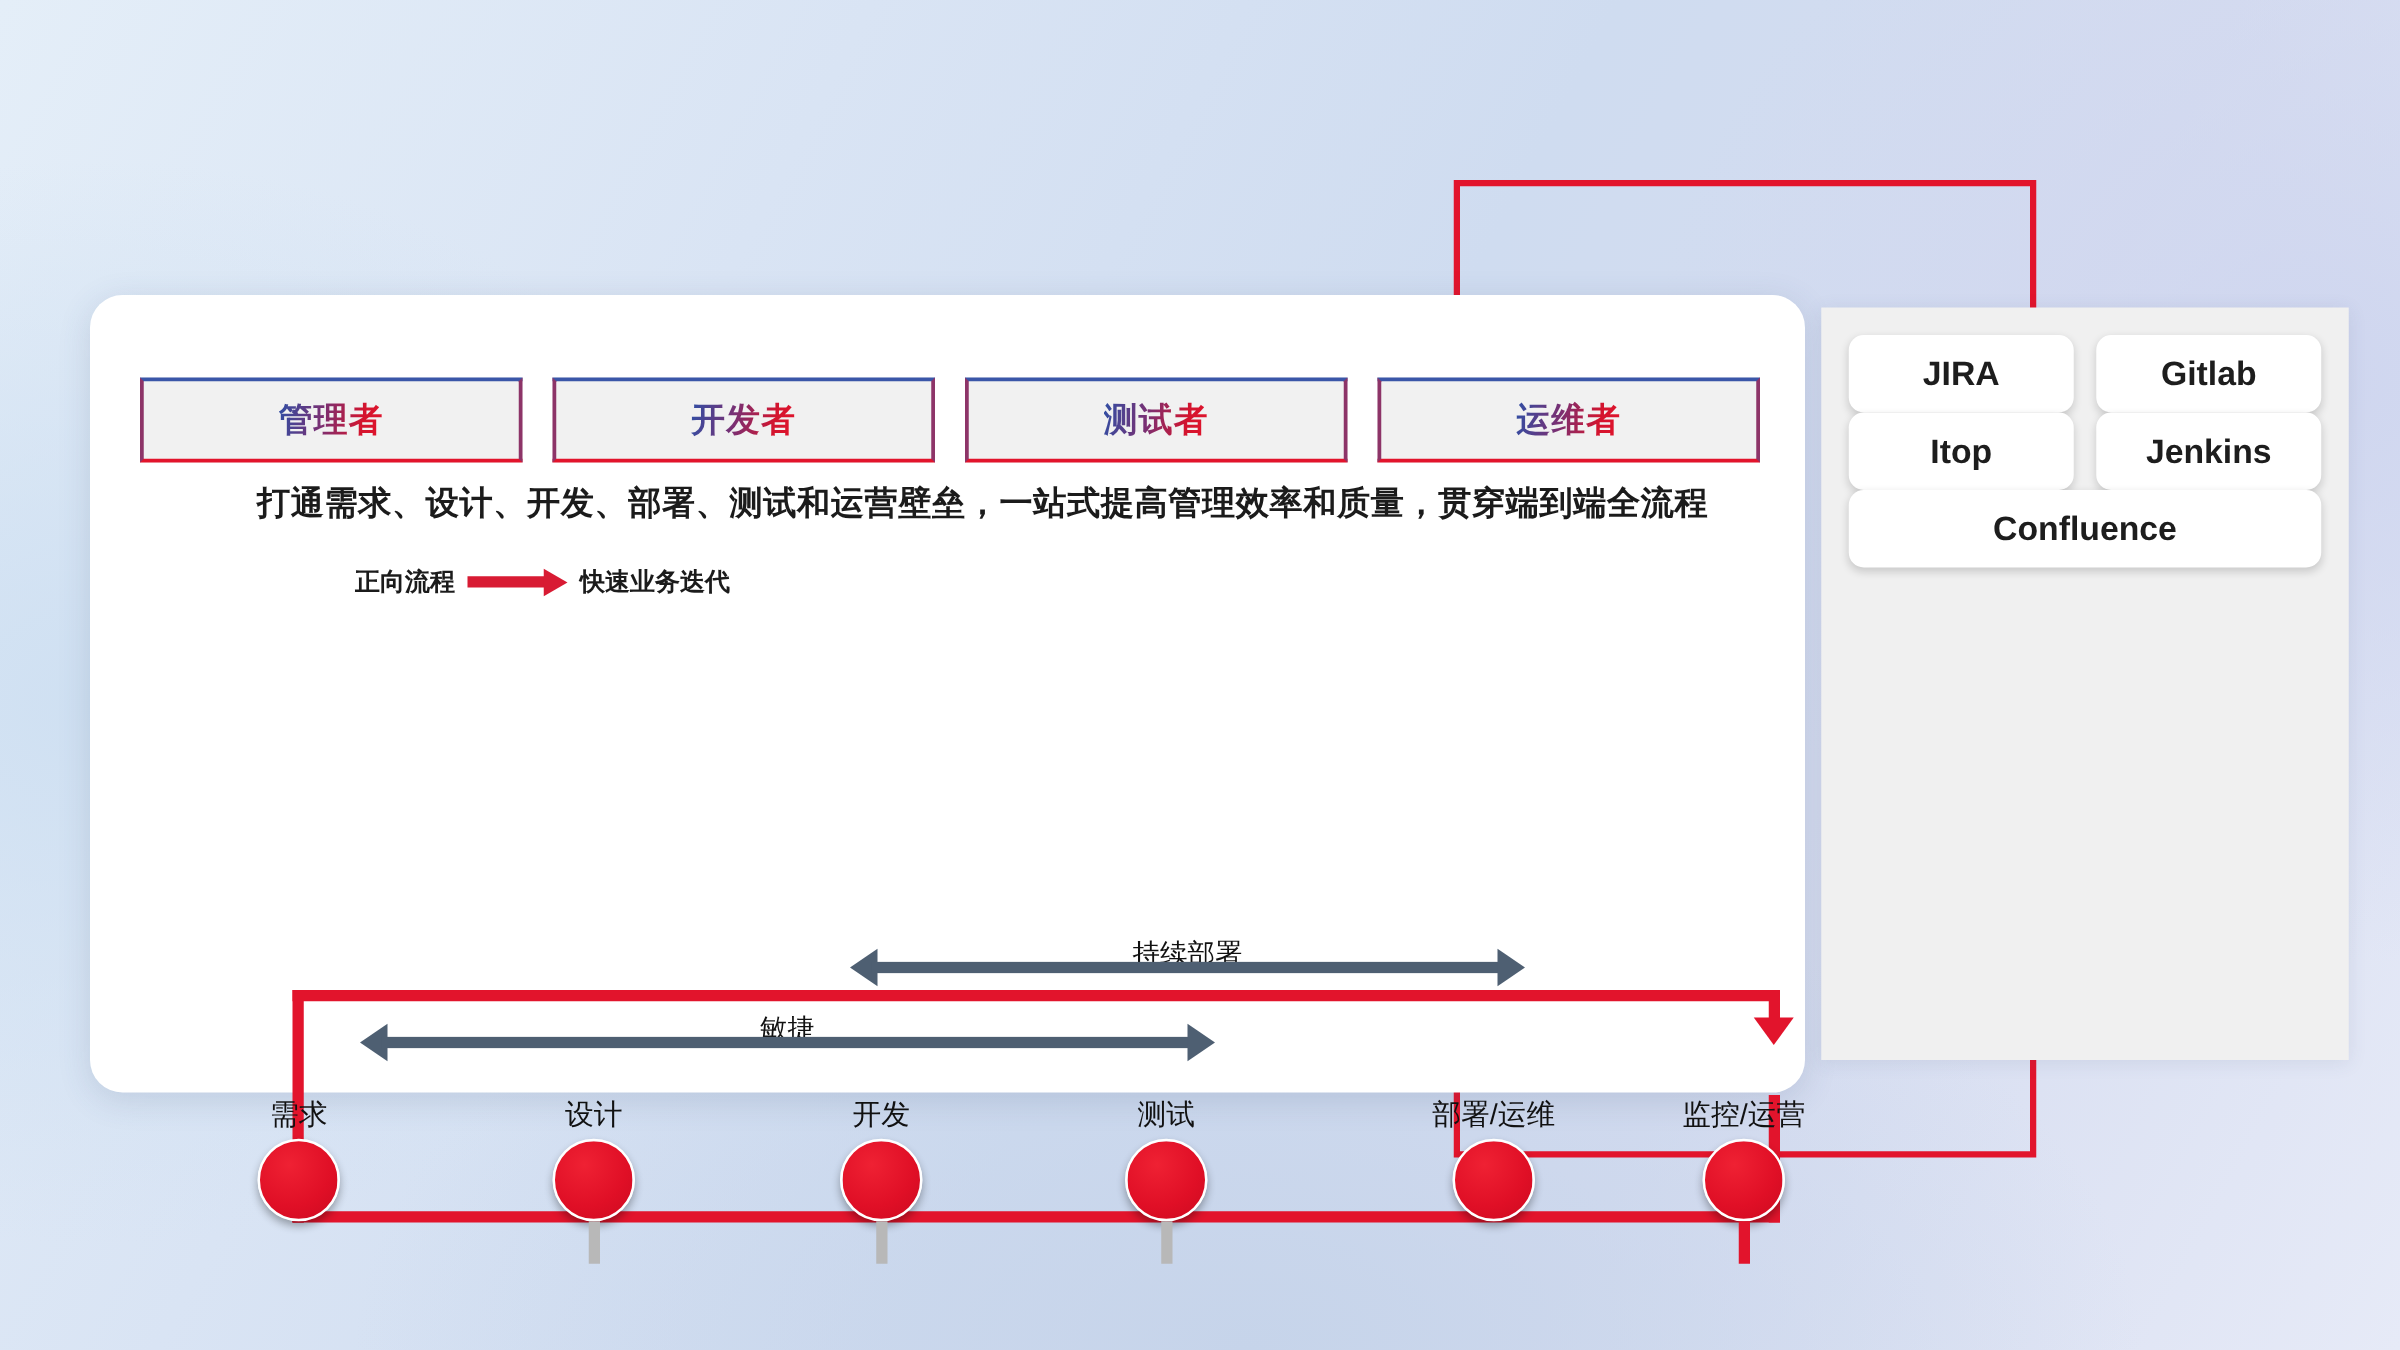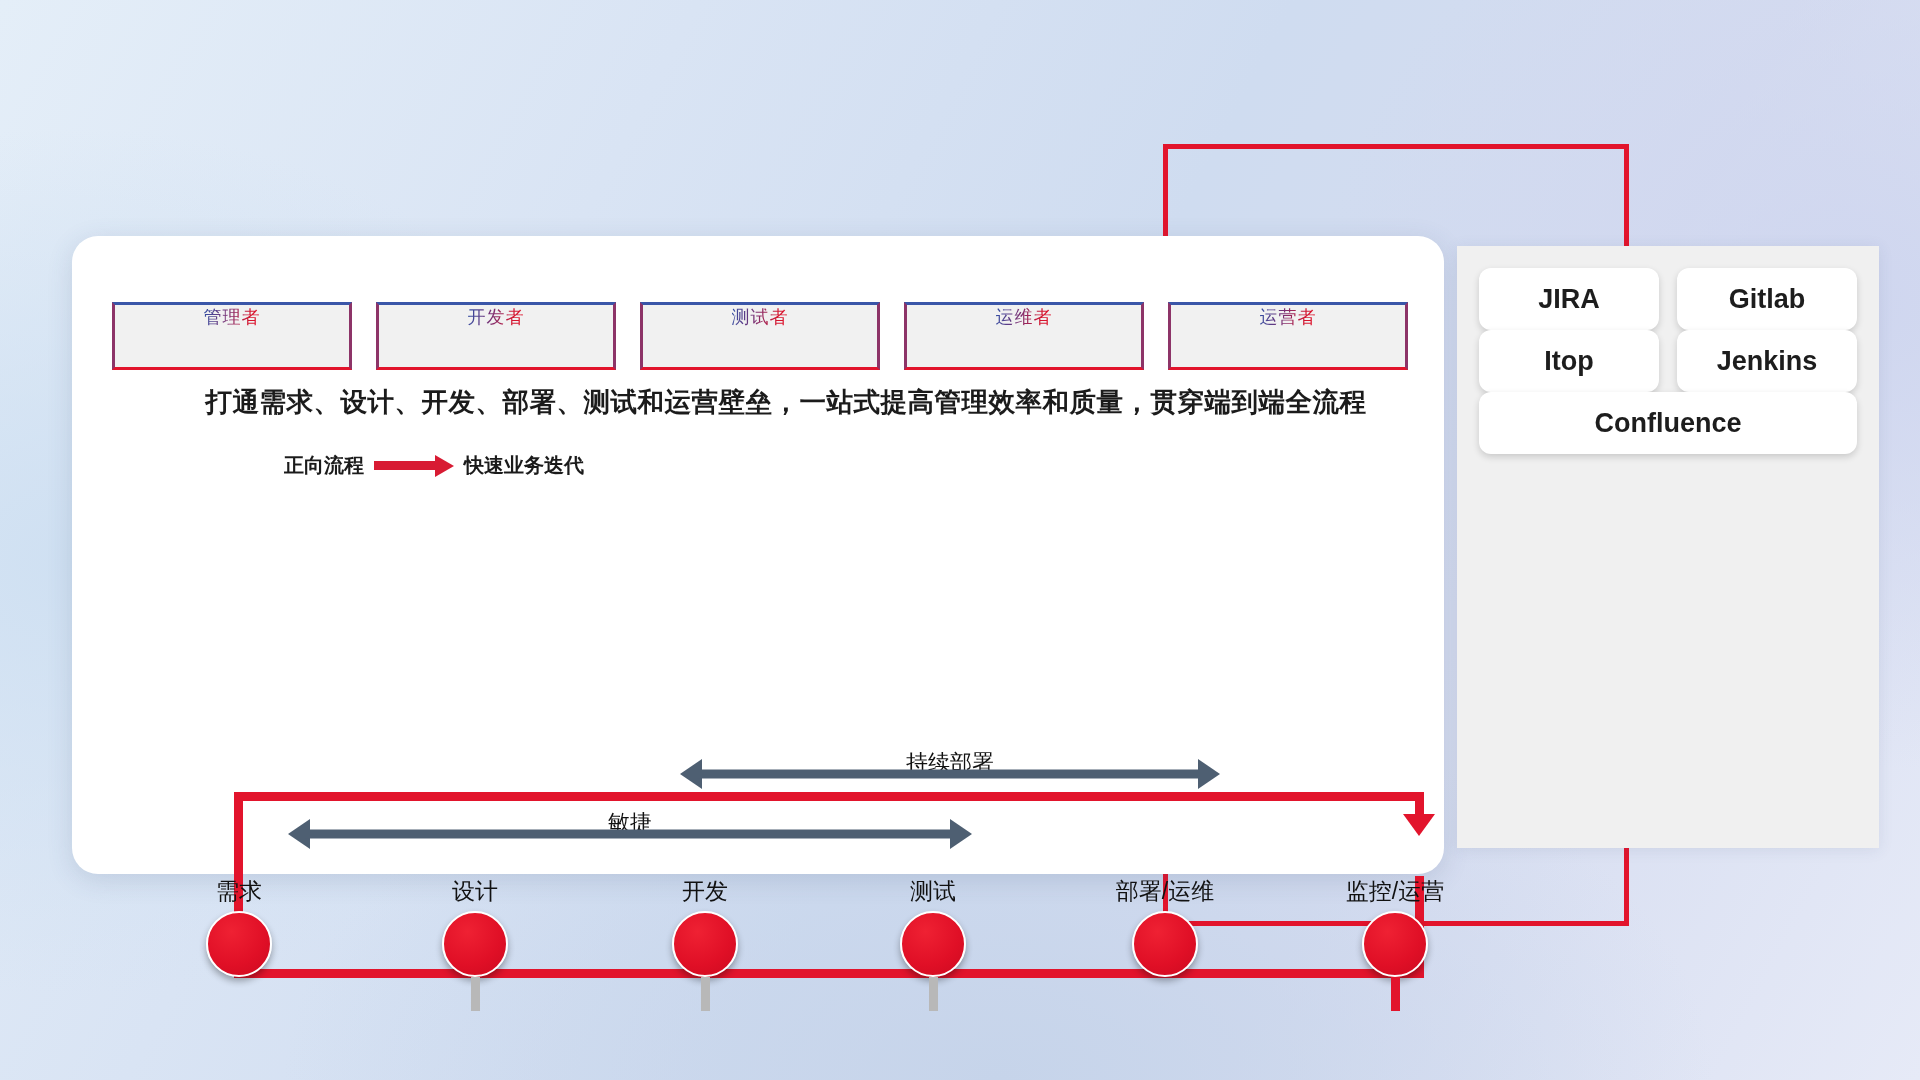--- a/index.html
+++ b/index.html
@@ -59,24 +59,24 @@
   }
   .role-box {
     flex: 1 1 0;
     background: #f1f1f1;
     border-top: 3px solid #3a56a8;
     border-bottom: 3px solid #e2142c;
     border-left: 3px solid #8d3468;
     border-right: 3px solid #8d3468;
     box-sizing: border-box;
     display: flex;
-    align-items: flex-start;
+    align-items: center;
     justify-content: center;
-    font-size: 18px;
-    font-weight: 400;
+    font-size: 27px;
+    font-weight: 700;
     letter-spacing: 1px;
     background-image: linear-gradient(#f1f1f1, #f1f1f1);
     color: #c7183a;
   }
   .role-box .role-label {
     background: linear-gradient(100deg, #2f4fa5 0%, #7b2f72 42%, #d4142e 78%, #e2142c 100%);
     -webkit-background-clip: text;
     background-clip: text;
     color: transparent;
   }
@@ -348,23 +348,20 @@
       <span class="role-label">管理者</span>
     </div>
     <div class="role-box">
       <span class="role-label">开发者</span>
     </div>
     <div class="role-box">
       <span class="role-label">测试者</span>
     </div>
     <div class="role-box">
       <span class="role-label">运维者</span>
-    </div>
-    <div class="role-box">
-      <span class="role-label">运营者</span>
     </div>
   </div>
 
   <div id="headline">打通需求、设计、开发、部署、测试和运营壁垒，一站式提高管理效率和质量，贯穿端到端全流程</div>
 
   <div id="forward-legend">
     <span>正向流程</span>
     <span class="red-arrow-r"></span>
     <span style="margin-left:18px">快速业务迭代</span>
   </div>
@@ -411,21 +408,21 @@
       <div class="stage-dot"></div>
       <div class="stage-stem"></div>
     </div>
 
     <div class="stage" style="left:786px; top:0;">
       <div class="stage-label">测试</div>
       <div class="stage-dot"></div>
       <div class="stage-stem"></div>
     </div>
 
-    <div class="stage" style="left:1018px; top:0;">
+    <div class="stage" style="left:1048px; top:0;">
       <div class="stage-label">部署/运维</div>
       <div class="stage-dot"></div>
       <div class="stage-stem none"></div>
     </div>
 
     <div class="stage" style="left:1248px; top:0;">
       <div class="stage-label">监控/运营</div>
       <div class="stage-dot"></div>
       <div class="stage-stem red"></div>
     </div>

